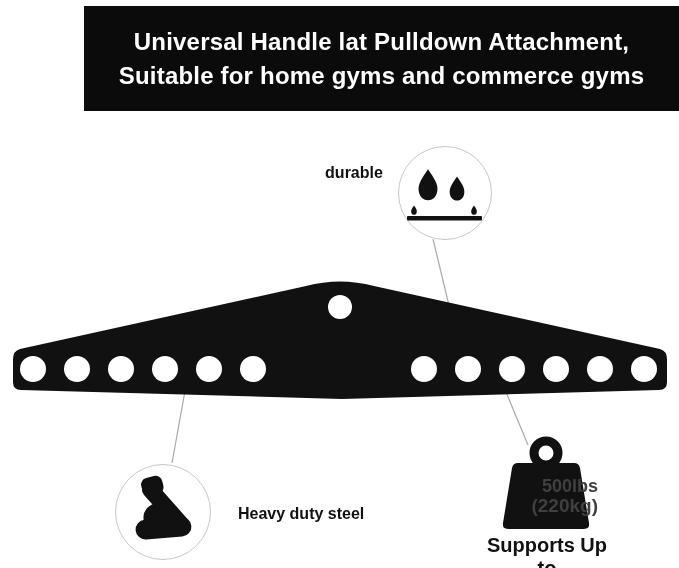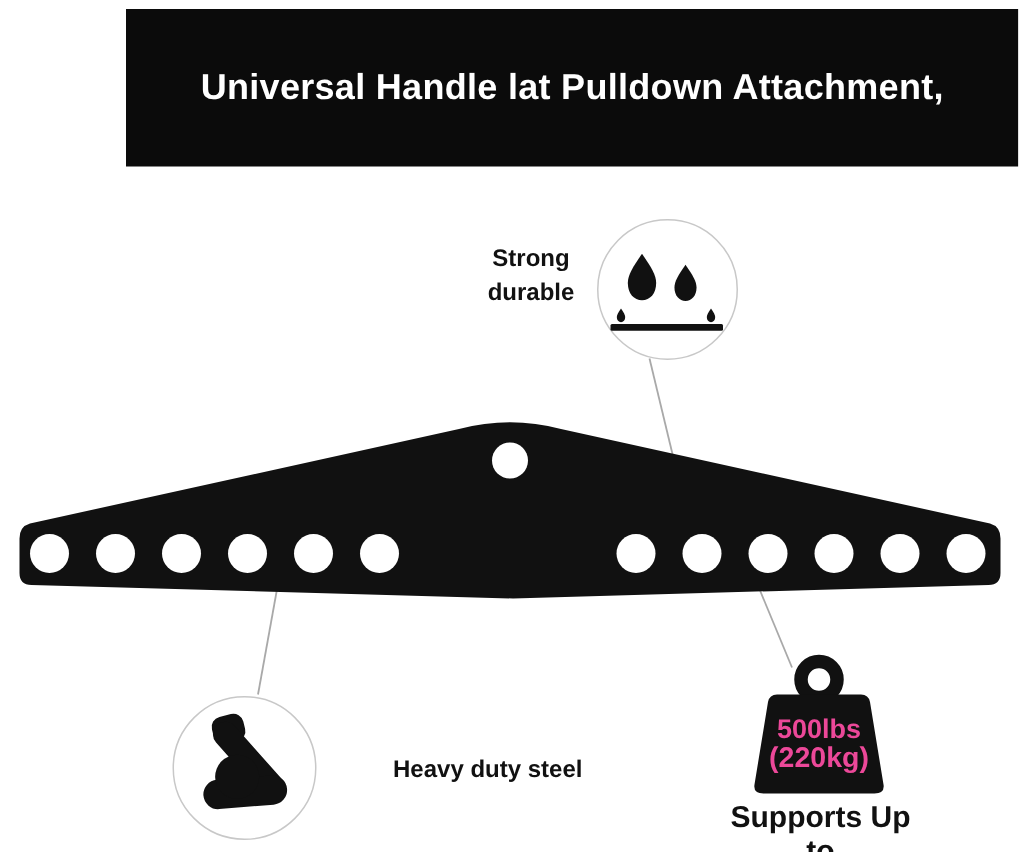--- a/index.html
+++ b/index.html
@@ -70,35 +70,34 @@
   .bicep-badge {
     left: 115px;
     top: 464px;
     width: 96px;
     height: 96px;
   }
   .steel-text {
     left: 238px;
     top: 505px;
     font-size: 16px;
-    margin-left: 24px;
   }
   .weight {
     position: absolute;
     left: 494px;
     top: 436px;
     width: 104px;
     height: 98px;
   }
   .weight-text {
     position: absolute;
     left: 0;
     width: 100%;
-    text-align: center;
-    color: #ec4899;
+    text-align: right;
+    color: #404040;
     font-weight: bold;
     line-height: 1;
   }
   .weight-value {
     top: 41px;
     font-size: 18px;
   }
   .weight-unit {
     top: 60px;
     font-size: 19px;
@@ -111,20 +110,21 @@
     font-size: 20px;
   }
 </style>
 </head>
 <body>
 
 <div class="stage">
 
   <div class="banner">
     <div class="line">Universal Handle lat Pulldown Attachment,</div>
+    <div class="line">Suitable for home gyms and commerce gyms</div>
   </div>
 
   <svg class="layer" width="679" height="568" viewBox="0 0 679 568">
     <g stroke="#a9a9a9" stroke-width="1.2">
       <line x1="433" y1="239" x2="452" y2="318"></line>
       <line x1="185" y1="391" x2="172" y2="463"></line>
       <line x1="506" y1="392" x2="528" y2="445"></line>
     </g>
     <path d="M 20 349
              L 306 286
@@ -149,21 +149,20 @@
       <circle cx="424" cy="369" r="13"></circle>
       <circle cx="468" cy="369" r="13"></circle>
       <circle cx="512" cy="369" r="13"></circle>
       <circle cx="556" cy="369" r="13"></circle>
       <circle cx="600" cy="369" r="13"></circle>
       <circle cx="644" cy="369" r="13"></circle>
     </g>
   </svg>
 
   <div class="callout-text durable-text">
-    <div>Strong</div>
     <div>durable</div>
   </div>
 
   <div class="circle-badge drops-badge">
     <svg width="92" height="92" viewBox="0 0 92 92">
       <g fill="#111111">
         <path transform="translate(29,37) scale(1.35)" d="M0 -11 C4.5 -4.5 7 -0.5 7 3.5 C7 8.8 3.9 12 0 12 C-3.9 12 -7 8.8 -7 3.5 C-7 -0.5 -4.5 -4.5 0 -11 Z"></path>
         <path transform="translate(58,41) scale(1.05)" d="M0 -11 C4.5 -4.5 7 -0.5 7 3.5 C7 8.8 3.9 12 0 12 C-3.9 12 -7 8.8 -7 3.5 C-7 -0.5 -4.5 -4.5 0 -11 Z"></path>
         <path transform="translate(15,63) scale(0.4)" d="M0 -11 C4.5 -4.5 7 -0.5 7 3.5 C7 8.8 3.9 12 0 12 C-3.9 12 -7 8.8 -7 3.5 C-7 -0.5 -4.5 -4.5 0 -11 Z"></path>
         <path transform="translate(75,63) scale(0.4)" d="M0 -11 C4.5 -4.5 7 -0.5 7 3.5 C7 8.8 3.9 12 0 12 C-3.9 12 -7 8.8 -7 3.5 C-7 -0.5 -4.5 -4.5 0 -11 Z"></path>

